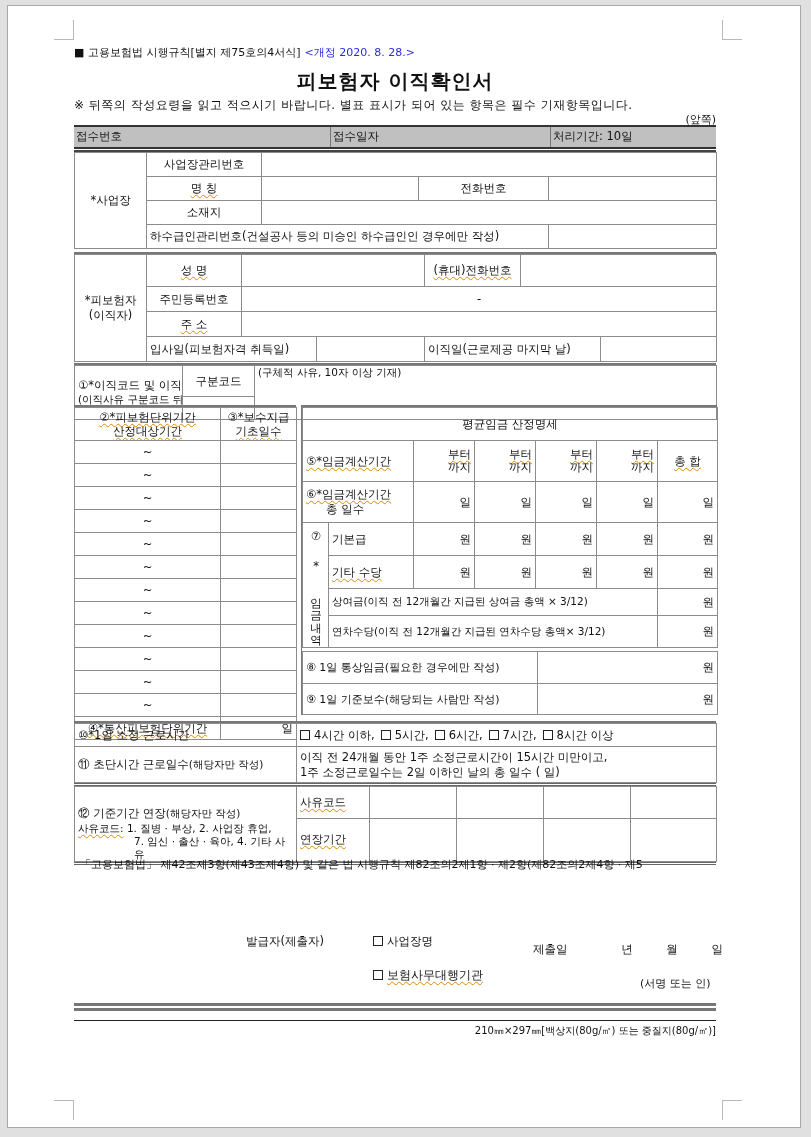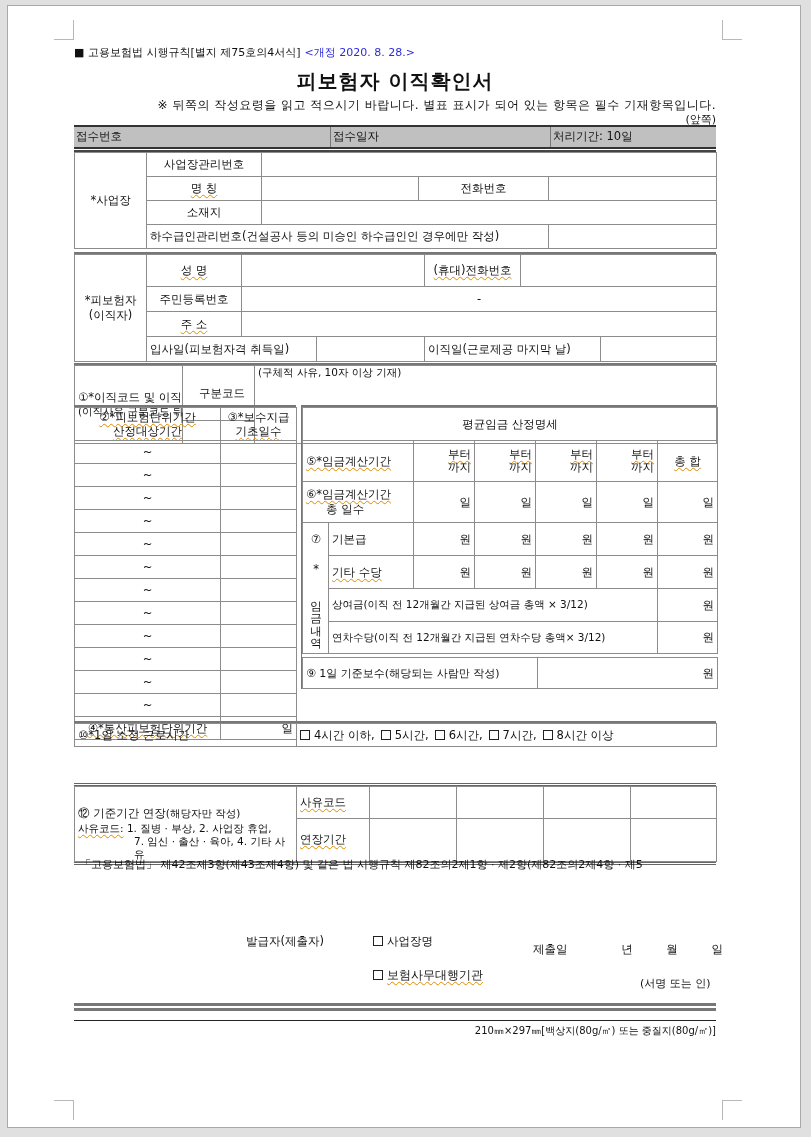--- a/index.html
+++ b/index.html
@@ -9,21 +9,21 @@
           border:1px solid #a8a8a8; box-sizing:border-box; }
   .crop { position:absolute; border-color:#b8b8b8; border-style:solid; width:19px; height:19px; }
   .crop.tl { left:54px; top:20px; border-width:0 1px 1px 0; }
   .crop.tr { left:722px; top:20px; border-width:0 0 1px 1px; }
   .crop.bl { left:54px; top:1100px; border-width:1px 1px 0 0; }
   .crop.br { left:722px; top:1100px; border-width:1px 0 0 1px; }
   .abs { position:absolute; }
   .form-ref { left:74px; top:45px; font-size:11px; white-space:nowrap; }
   .form-ref .rev { color:#2b2bd8; margin-left:4px; }
   .title { left:74px; width:642px; top:68px; text-align:center; font-size:20px; font-weight:bold; letter-spacing:1px; }
-  .notice { left:74px; width:642px; top:97px; text-align:right; font-size:12px; letter-spacing:0.5px; white-space:nowrap; }
+  .notice { left:74px; width:642px; top:97px; text-align:left; font-size:12px; letter-spacing:0.5px; white-space:nowrap; }
   .side { left:600px; width:116px; top:112px; text-align:right; font-size:11px; }
   table { border-collapse:collapse; table-layout:fixed; font-size:11.5px; }
   td { border:1px solid #8c8c8c; padding:0 3px; height:22px; overflow:hidden; white-space:nowrap; }
   .wavy { text-decoration:underline wavy #e08a00; text-underline-offset:2px; text-decoration-thickness:1px; }
   .c { text-align:center; }
   .r { text-align:right; }
   .sec { position:absolute; left:74px; width:642px; }
   .hdr { top:125px; background:#c0c0c0; border-top:2px solid #333; border-bottom:2px solid #333; height:20px; font-size:11.5px; }
   .hdr span { position:absolute; top:2px; }
   .hdr .sep { position:absolute; top:0; bottom:0; width:1px; background:#777; }
@@ -138,21 +138,21 @@
         <col style="width:108px">
         <col style="width:72px">
         <col style="width:462px">
       </colgroup>
     <tbody>
         <tr style="height:20px">
       <td rowspan="2" class="c">
         <div>①*이직코드 및 이직사유</div>
         <div class="small">(이직사유 구분코드 뒤쪽 참조)</div>
       </td>
-      <td class="c" style="padding:16px">구분코드</td>
+      <td class="c" style="padding:4px">구분코드</td>
       <td rowspan="2" style="vertical-align:top" class="small"><span>(구체적 사유, 10자 이상 기재)</span></td>
     </tr>
     <tr style="height:20px">
       <td></td>
     </tr>
   </tbody>
     </table>
 </div>
 
 <div class="abs" style="left:74px; top:405px; width:222px; border-top:2px solid #777;">
@@ -288,54 +288,65 @@
       <td class="r">원</td>
     </tr>
     <tr style="height:33px">
       <td class="wavy">기타 수당</td>
       <td class="r">원</td>
       <td class="r">원</td>
       <td class="r">원</td>
       <td class="r">원</td>
       <td class="r">원</td>
     </tr>
-    <tr style="height:33px">
+    <tr style="height:27px">
       <td colspan="5" style="font-size:10.5px">상여금(이직 전 12개월간 지급된 상여금 총액 × 3/12)</td>
       <td class="r">원</td>
     </tr>
     <tr style="height:32px">
       <td colspan="5" style="font-size:10.5px">연차수당(이직 전 12개월간 지급된 연차수당  총액× 3/12)</td>
       <td class="r">원</td>
     </tr>
   </tbody>
     </table>
   <table style="width:415px; margin-top:3px;">
     <colgroup>
         <col style="width:235px">
         <col style="width:180px">
       </colgroup>
     <tbody>
+        <tr style="height:32px">
+      <td style="font-size:11px">⑧ 1일 통상임금(필요한 경우에만 작성)</td>
+      <td class="r">원</td>
+    </tr>
     <tr style="height:31px">
       <td style="font-size:11px">⑨ 1일 기준보수(해당되는 사람만 작성)</td>
       <td class="r">원</td>
     </tr>
   </tbody>
     </table>
 </div>
 
 <div class="sec" style="top:721px; border-top:2px solid #777;">
   <table>
     <colgroup>
         <col style="width:222px">
         <col style="width:420px">
       </colgroup>
     <tbody>
         <tr style="height:20px">
       <td>⑩*1일 소정 근로시간</td>
       <td id="hours-options"><span style="margin-right: 6px;"><span class="checkbox"></span><span>4시간 이하,</span></span><span style="margin-right: 6px;"><span class="checkbox"></span><span>5시간,</span></span><span style="margin-right: 6px;"><span class="checkbox"></span><span>6시간,</span></span><span style="margin-right: 6px;"><span class="checkbox"></span><span>7시간,</span></span><span style="margin-right: 6px;"><span class="checkbox"></span><span>8시간 이상</span></span></td>
+    </tr>
+    <tr style="height:36px">
+      <td><span>⑪ 초단시간 근로일수</span><span class="small">(해당자만 작성)</span></td>
+      <td style="line-height:15px">
+        <div>이직 전 24개월 동안 1주 소정근로시간이 15시간 미만이고,</div>
+        <div>1주 소정근로일수는 2일 이하인 날의 총 일수 (           일)</div>
+      </td>
     </tr>
   </tbody>
     </table>
 </div>
 
 <div class="sec" style="top:783px; border-top:3px double #666;">
   <table>
     <colgroup>
         <col style="width:222px">
         <col style="width:73px">

